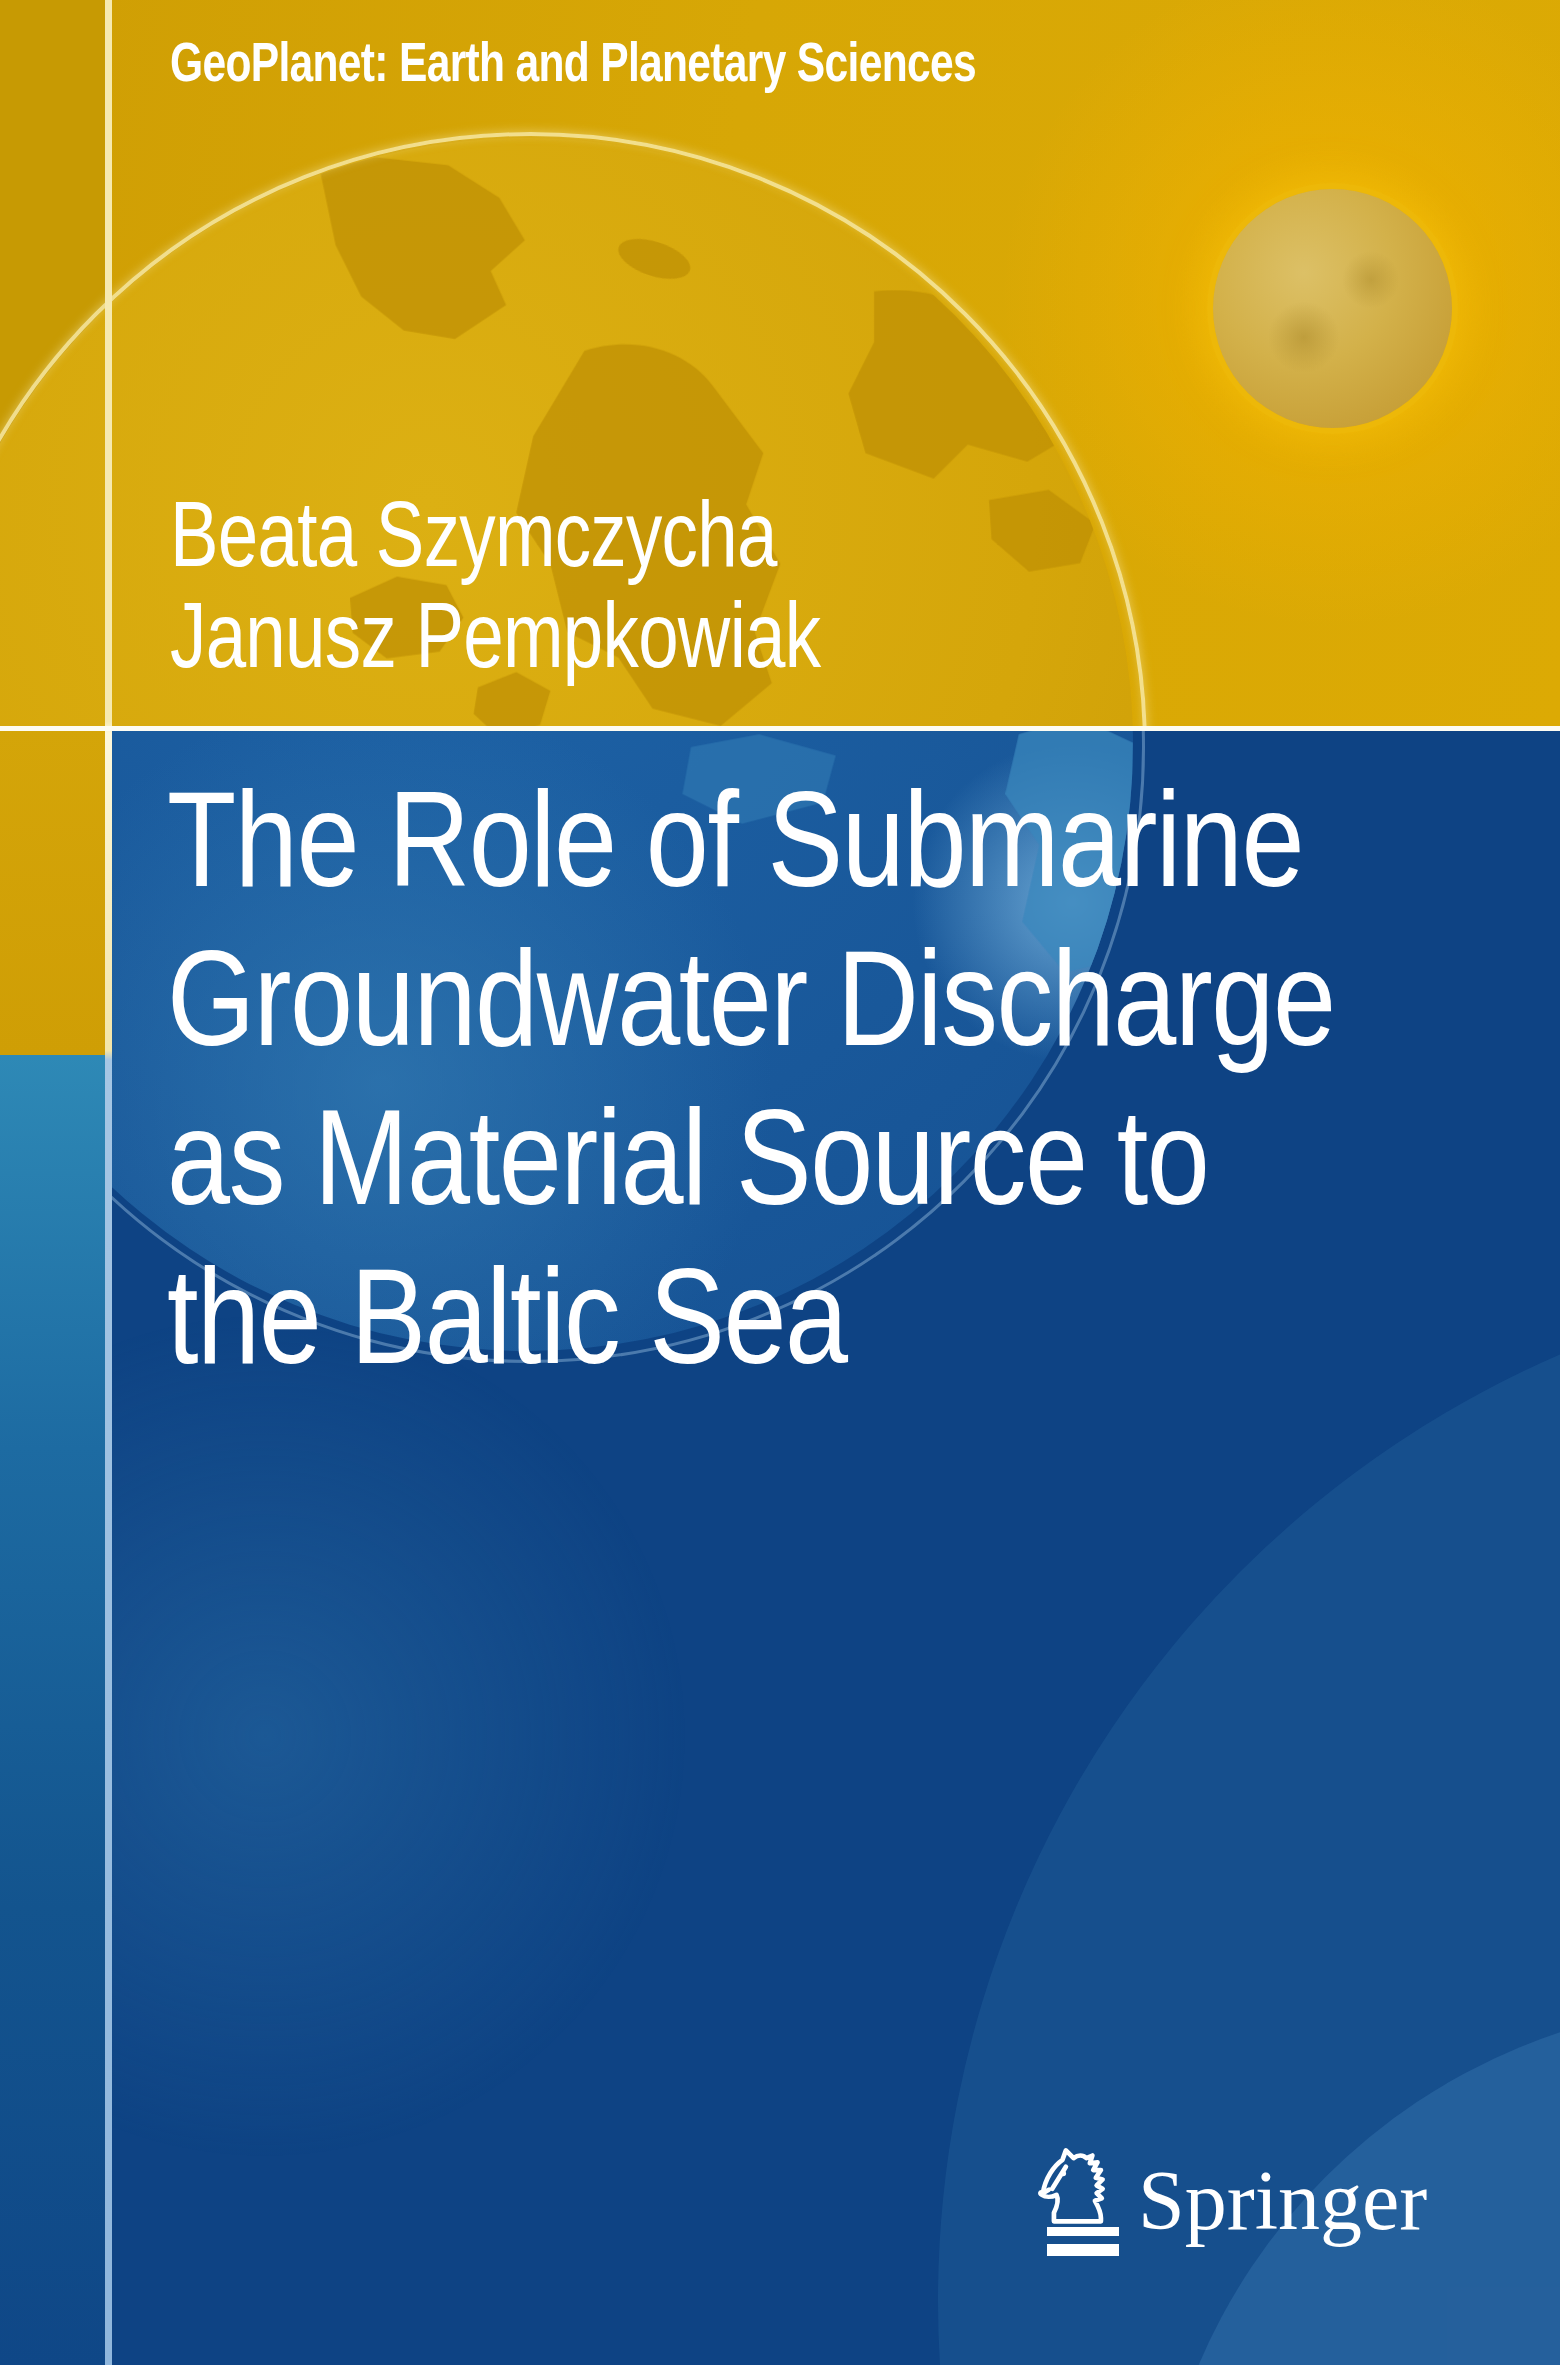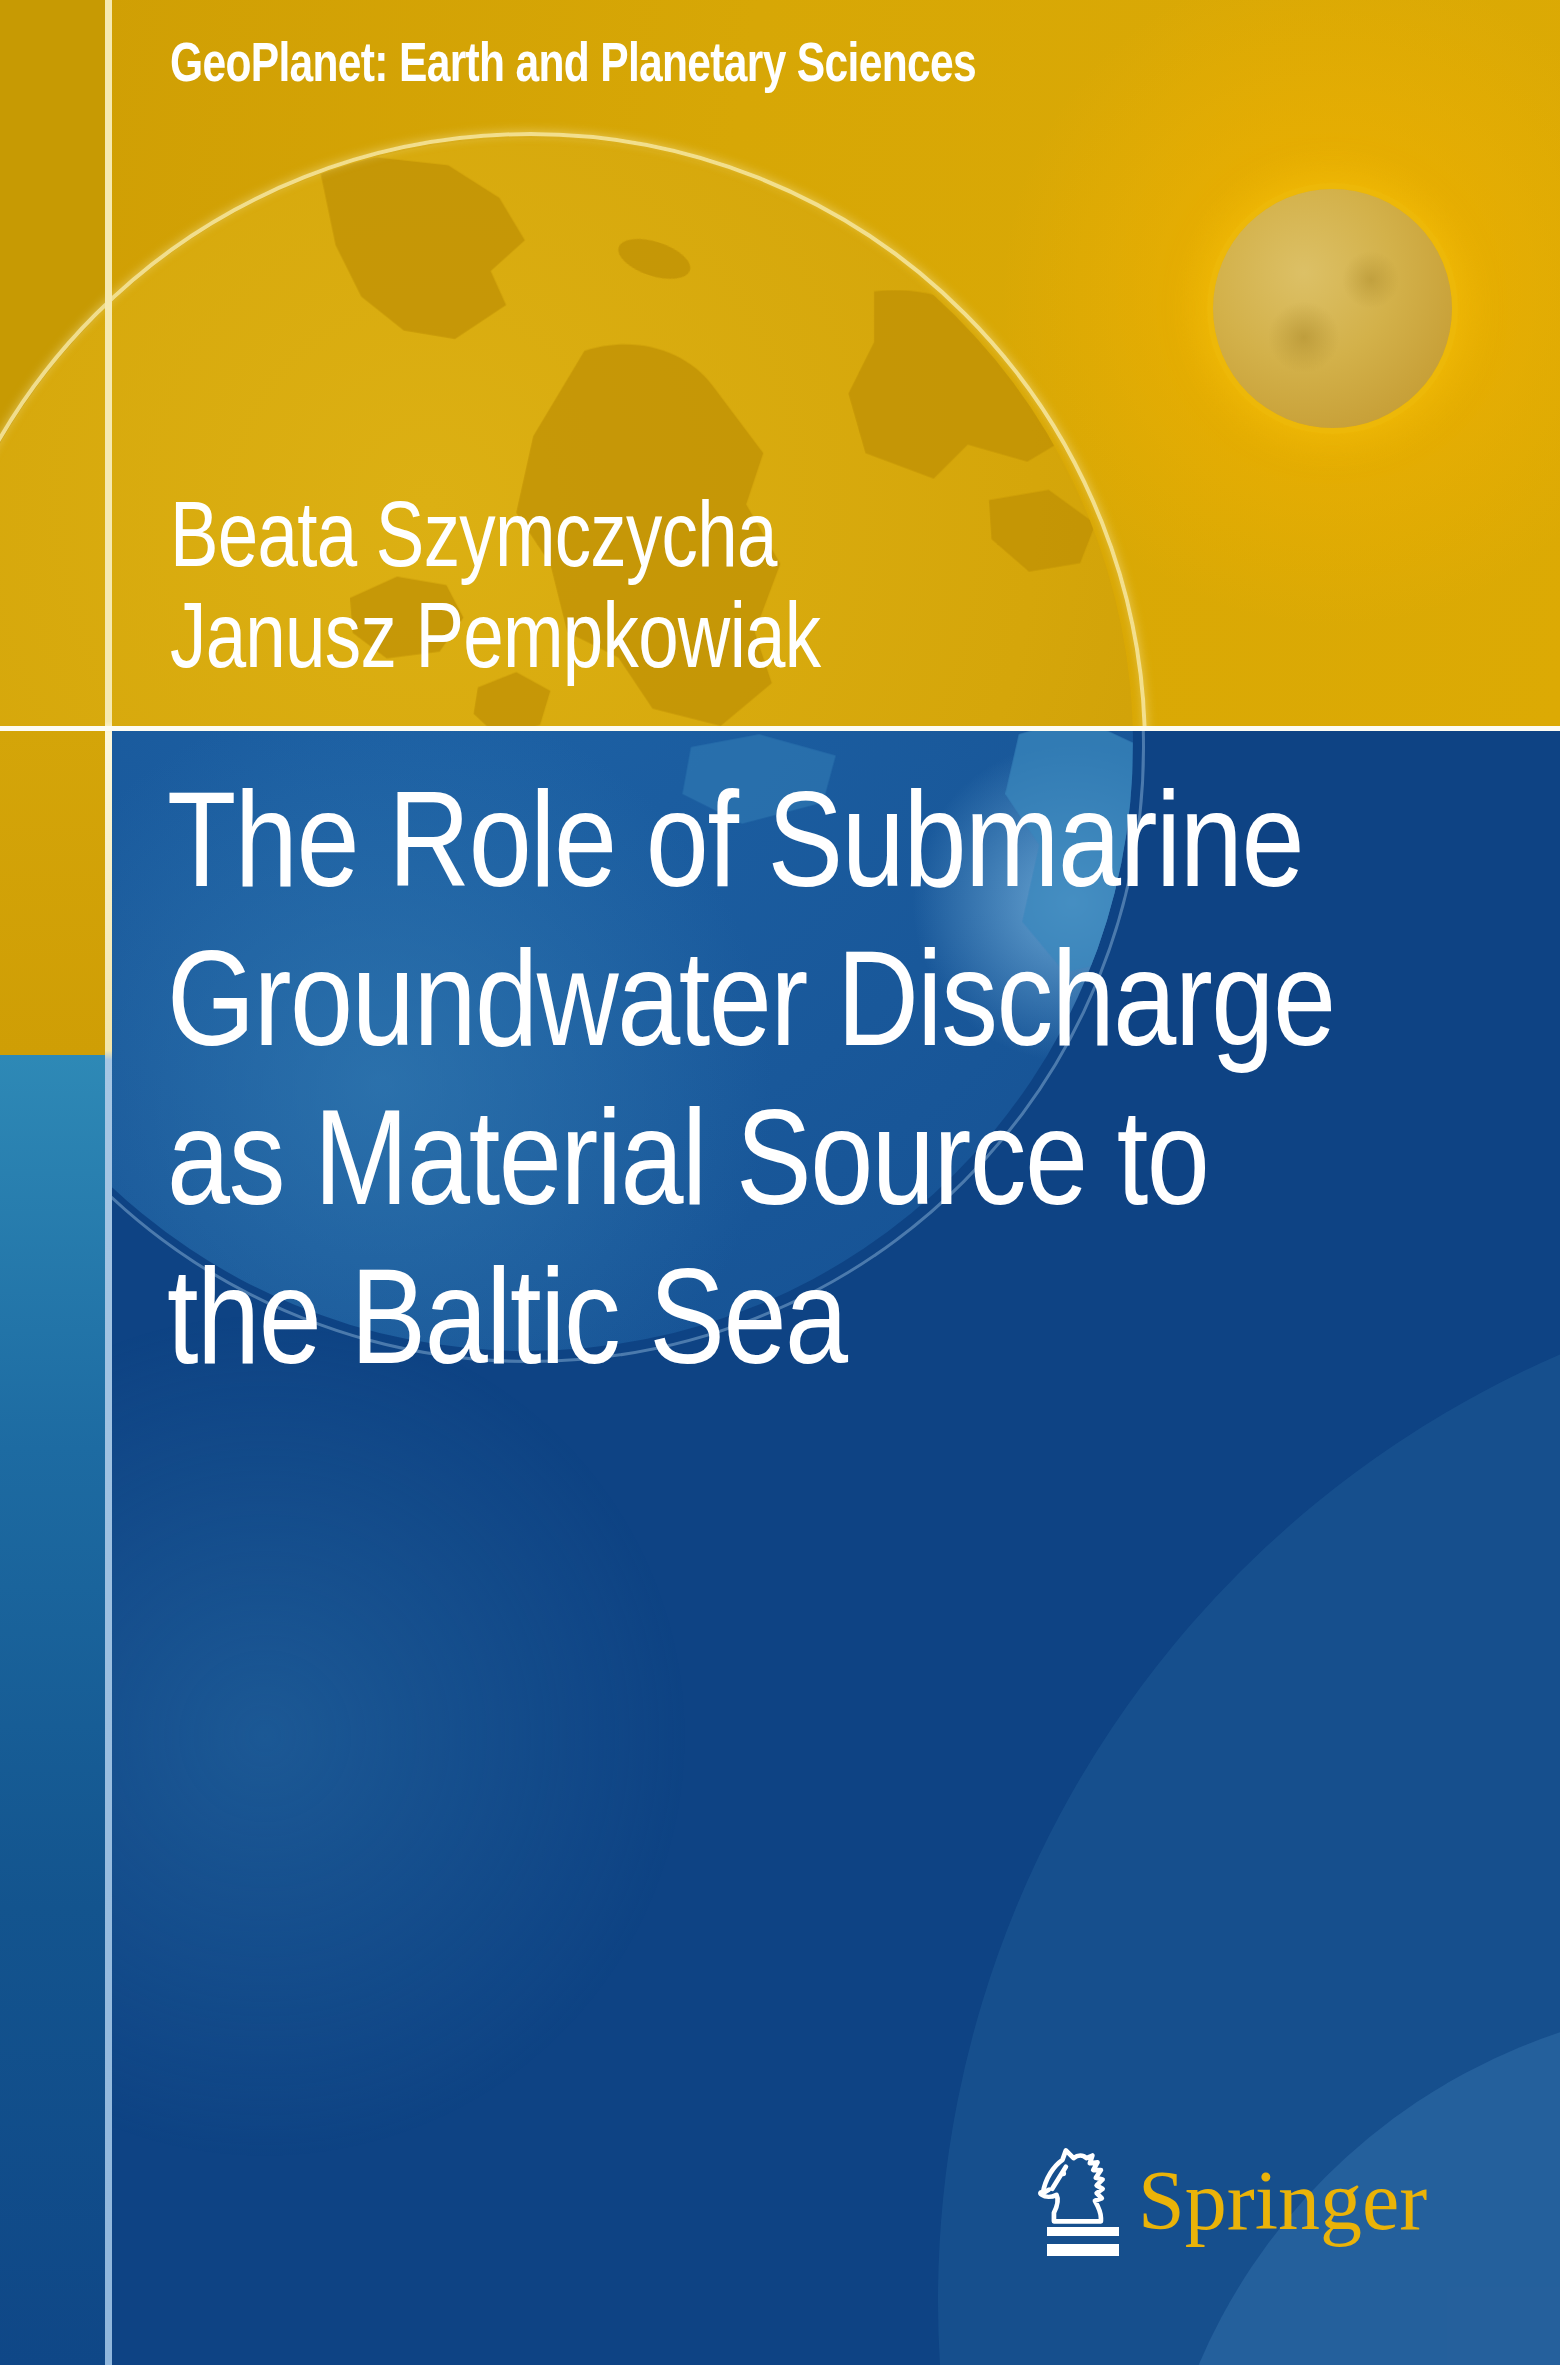--- a/index.html
+++ b/index.html
@@ -91,21 +91,21 @@
   .book-title{
     left:167px;top:760px;color:#ffffff;font-size:135px;line-height:159px;font-weight:400;
     transform:scaleX(0.84);transform-origin:left top;white-space:nowrap;letter-spacing:-1.7px;
   }
 
   
   .horse{left:1035px;top:2147px;width:84px;height:82px;}
   .logo-bar1{left:1047px;top:2227px;width:72px;height:9.4px;background:#ffffff;}
   .logo-bar2{left:1047px;top:2244px;width:72px;height:12px;background:#ffffff;}
   .wordmark{
-    left:1138px;top:2158px;color:#eab308;font-size:84px;line-height:85px;
+    left:1138px;top:2158px;color:#ffffff;font-size:84px;line-height:85px;
     font-family:"Liberation Serif",serif;white-space:nowrap;
   }
 </style>
 </head>
 <body>
 
 <div class="abs gold-zone">
   <div class="abs left-col-gold"></div>
   <div class="abs globe-gold">
     <svg width="1213" height="1213" viewBox="0 0 1424 1424">

